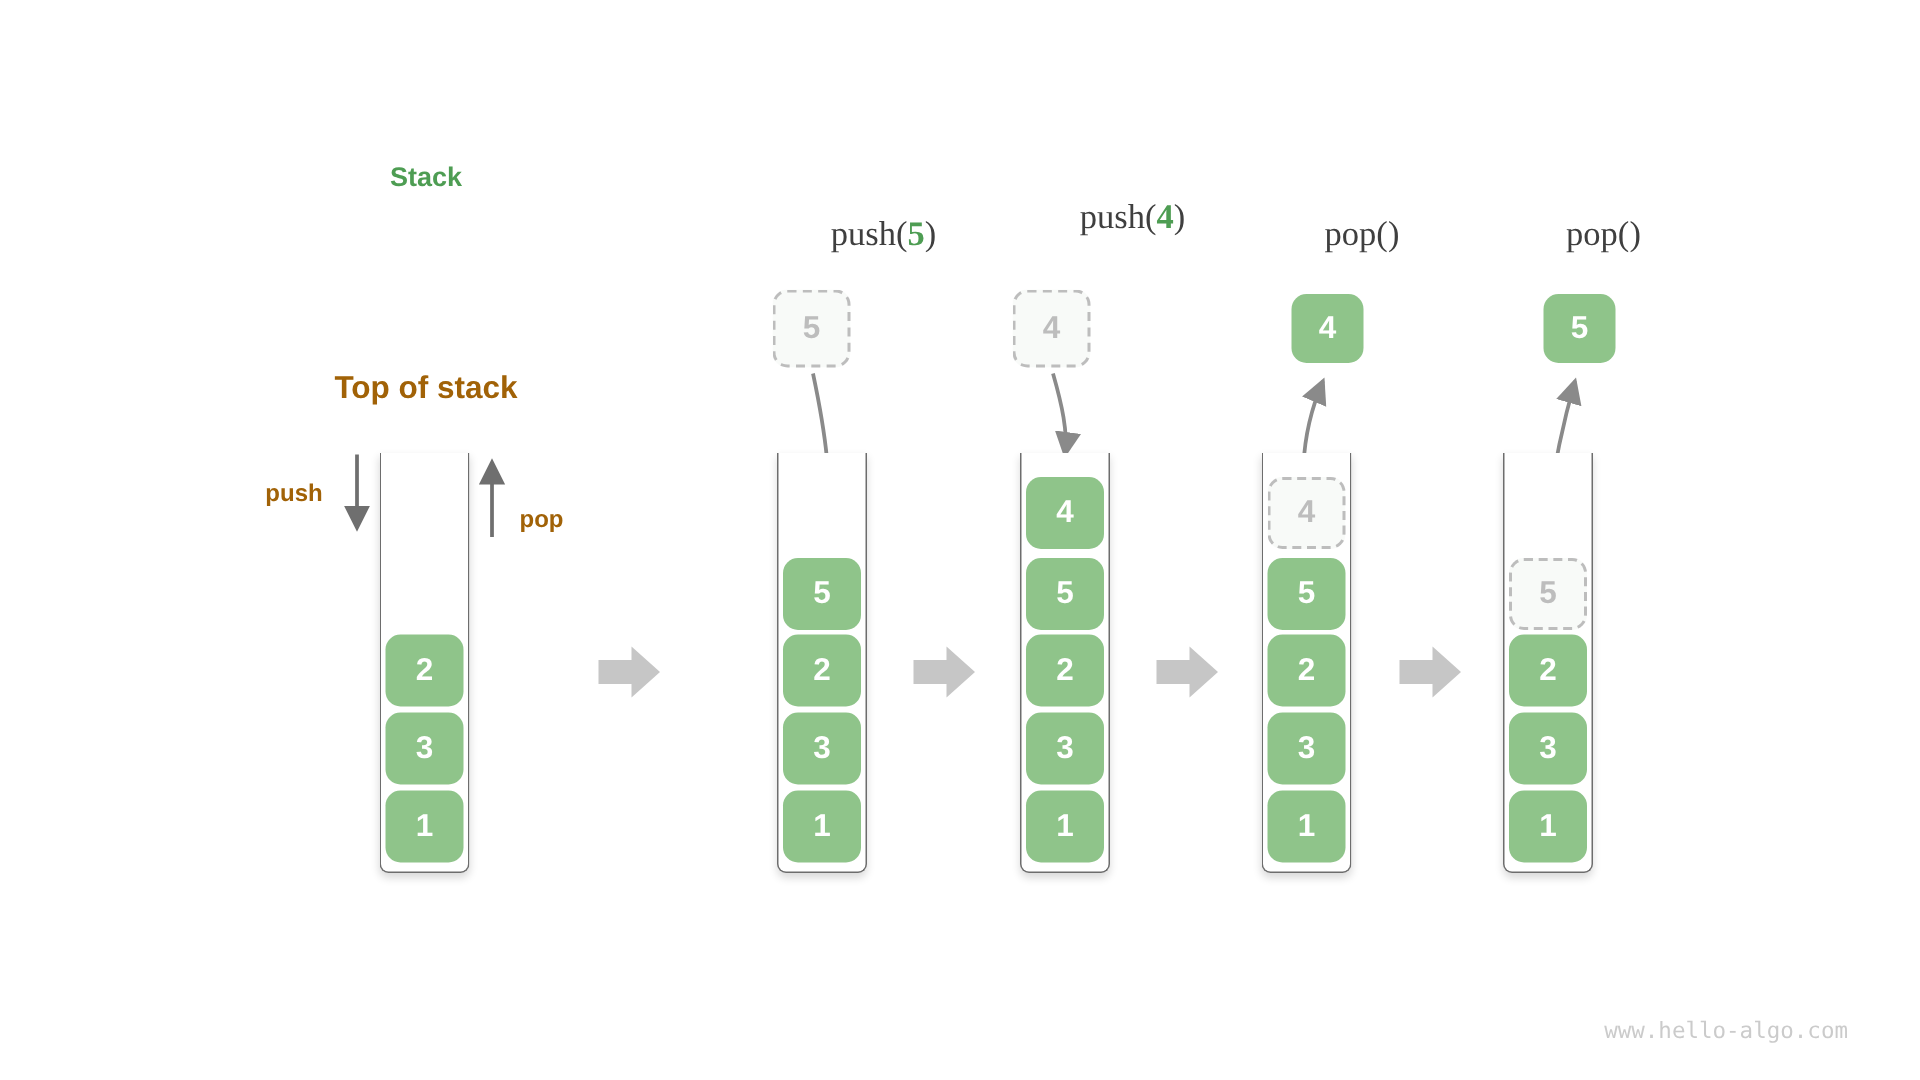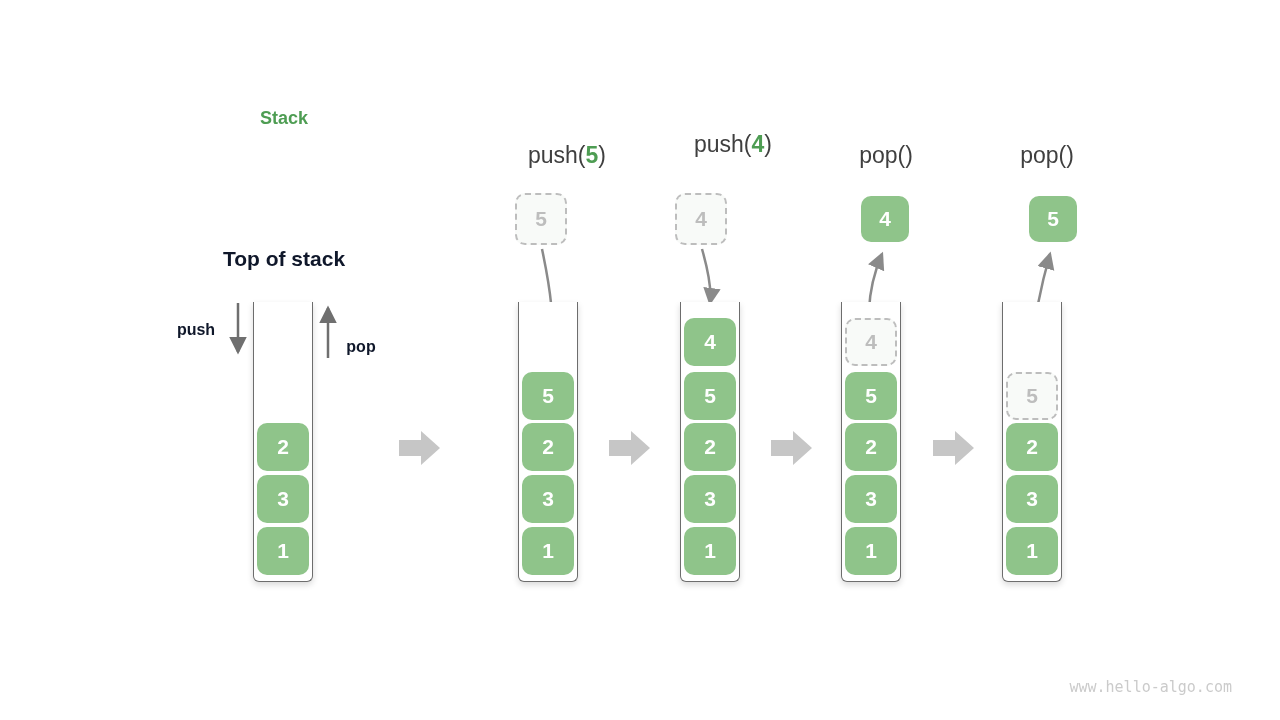--- a/index.html
+++ b/index.html
@@ -7,27 +7,27 @@
     position:relative;width:1280px;height:720px;background:#ffffff;overflow:hidden;
     font-family:"Liberation Sans", sans-serif;
   }
   .overlay{position:absolute;left:0;top:0;width:1280px;height:720px;pointer-events:none;}
   .title{
     position:absolute;transform:translateX(-50%);
     font-size:18px;font-weight:bold;color:#4e9d53;white-space:nowrap;
   }
   .lbl{
     position:absolute;transform:translateX(-50%);
-    font-size:21px;font-weight:bold;color:#0f172a;white-space:nowrap;
+    font-size:21px;font-weight:bold;color:#a16207;white-space:nowrap;
   }
   .lbl.small{font-size:16px;}
   .op{
     position:absolute;transform:translateX(-50%);
-    font-family:Liberation Sans, sans-serif;
-    font-size:23px;color:#3f3f3f;white-space:nowrap;line-height:1;
+    font-family:Liberation Serif, serif;
+    font-size:23px;color:#3f3f3f;white-space:nowrap;line-height:1;margin-left:22px;
   }
   .op .arg{color:#4e9d53;font-weight:bold;}
   .container{
     position:absolute;top:302px;width:60px;height:280px;box-sizing:border-box;
     border-left:1.5px solid #6d6d6d;border-right:1.5px solid #6d6d6d;border-bottom:1.5px solid #6d6d6d;
     border-radius:0 0 6px 6px;
     box-shadow:0 3px 6px rgba(0,0,0,0.15);
     background:#ffffff;
   }
   .el{

